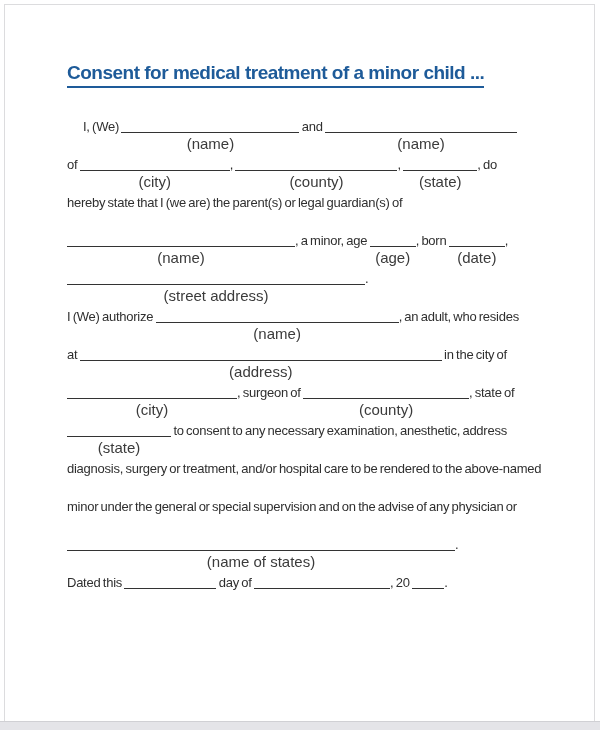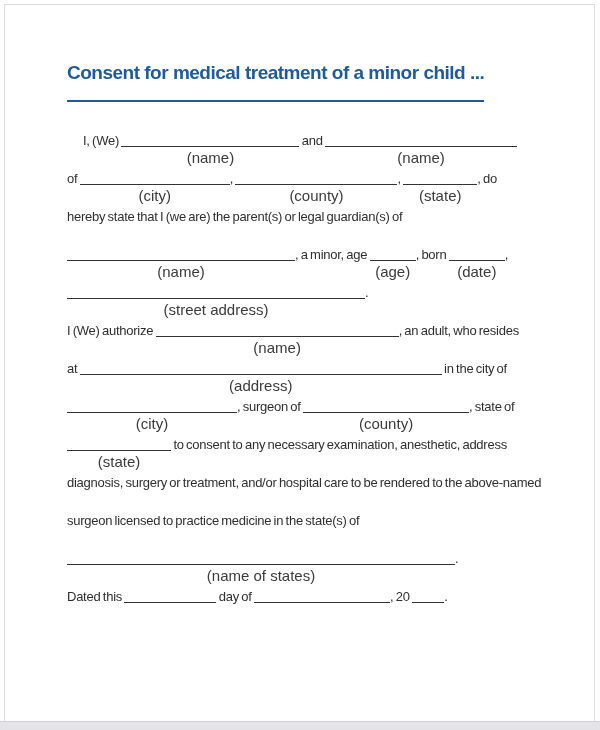--- a/index.html
+++ b/index.html
@@ -2,21 +2,21 @@
 <html><head>
 <meta charset="utf-8">
 <style>
   html,body{margin:0;padding:0;background:#fff;}
   .screen{position:relative;width:600px;height:730px;background:#ffffff;overflow:hidden;
           font-family:"Liberation Sans","DejaVu Sans",sans-serif;}
   .frame{position:absolute;left:4px;top:4px;right:5px;bottom:8px;border:1px solid #dcdcde;pointer-events:none;}
   .bottom-strip{position:absolute;left:0;right:0;bottom:0;height:8px;background:#e4e4e8;border-top:1px solid #d0d0d4;}
   .content{position:absolute;left:67px;top:62px;right:36px;}
   .title{display:inline-block;font-size:19px;font-weight:bold;letter-spacing:-0.5px;
-         color:#1e5b99;border-bottom:2px solid #1e5b99;padding-bottom:16px;margin:0 0 30px 0;
+         color:#1e5b99;border-bottom:2px solid #1e5b99;padding-bottom:2px;margin:0 0 30px 0;
          text-decoration:none;cursor:pointer;}
   .fline{white-space:nowrap;line-height:17px;font-size:13px;letter-spacing:-0.25px;word-spacing:-1px;
          color:#2f2f2f;margin-bottom:21px;}
   .fline.indent{margin-left:16px;}
   .t{display:inline;}
   .blank{display:inline-block;position:relative;border-bottom:1.5px solid #333333;
          vertical-align:-2px;height:0;cursor:text;}
   .lbl{position:absolute;top:3px;left:50%;transform:translateX(-50%);
        font-size:15px;letter-spacing:0;word-spacing:0;color:#3b3b3b;white-space:nowrap;}
 </style>
@@ -87,25 +87,25 @@
       <span class="blank" style="width:104px"><span class="lbl">(state)</span></span>
       <span class="t">to consent to any necessary examination, anesthetic, address</span>
     </div>
 
     
     <div class="fline">
       <span class="t">diagnosis, surgery or treatment, and/or hospital care to be rendered to the above-named</span>
     </div>
 
     
+    <div class="fline">
+      <span class="t">minor under the general or special supervision and on the advise of any physician or</span>
+    </div>
 
     
-    <div class="fline">
-      <span class="t">surgeon licensed to practice medicine in the state(s) of</span>
-    </div>
 
     
     <div class="fline">
       <span class="blank" style="width:388px"><span class="lbl">(name of states)</span></span><span class="t">.</span>
     </div>
 
     
     <div class="fline">
       <span class="t">Dated this</span>
       <span class="blank" style="width:92px"></span>

